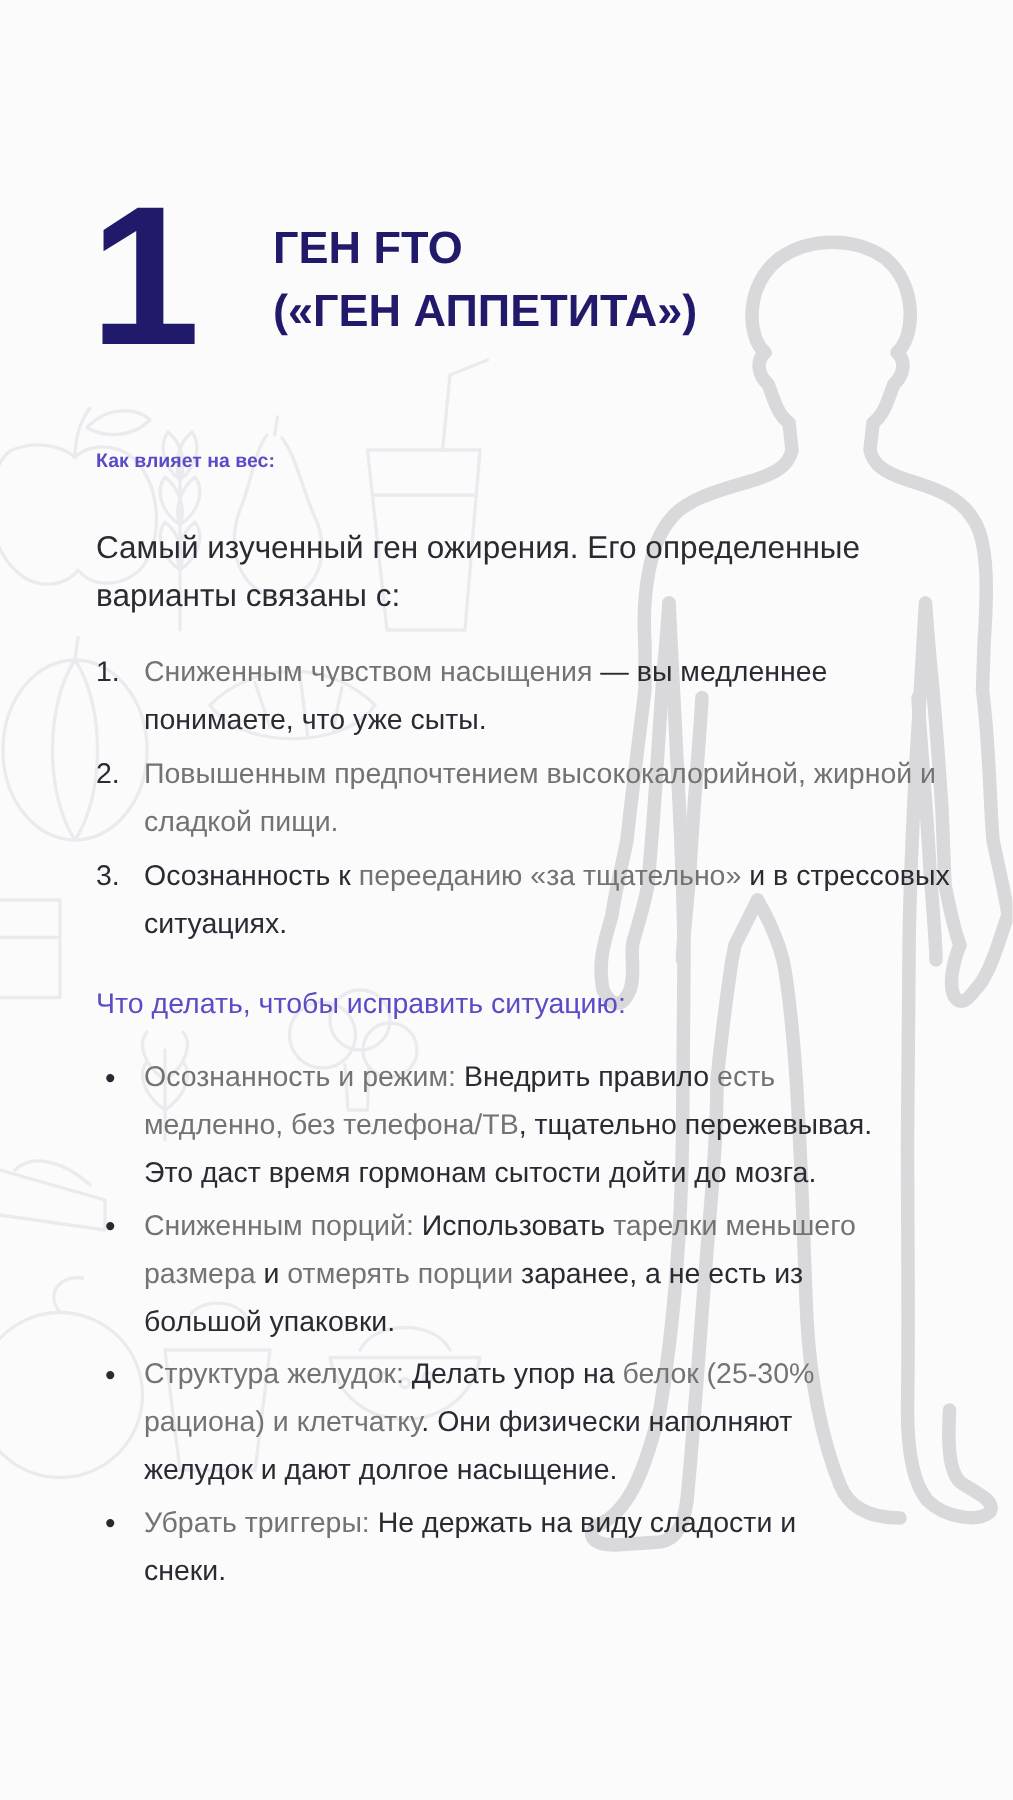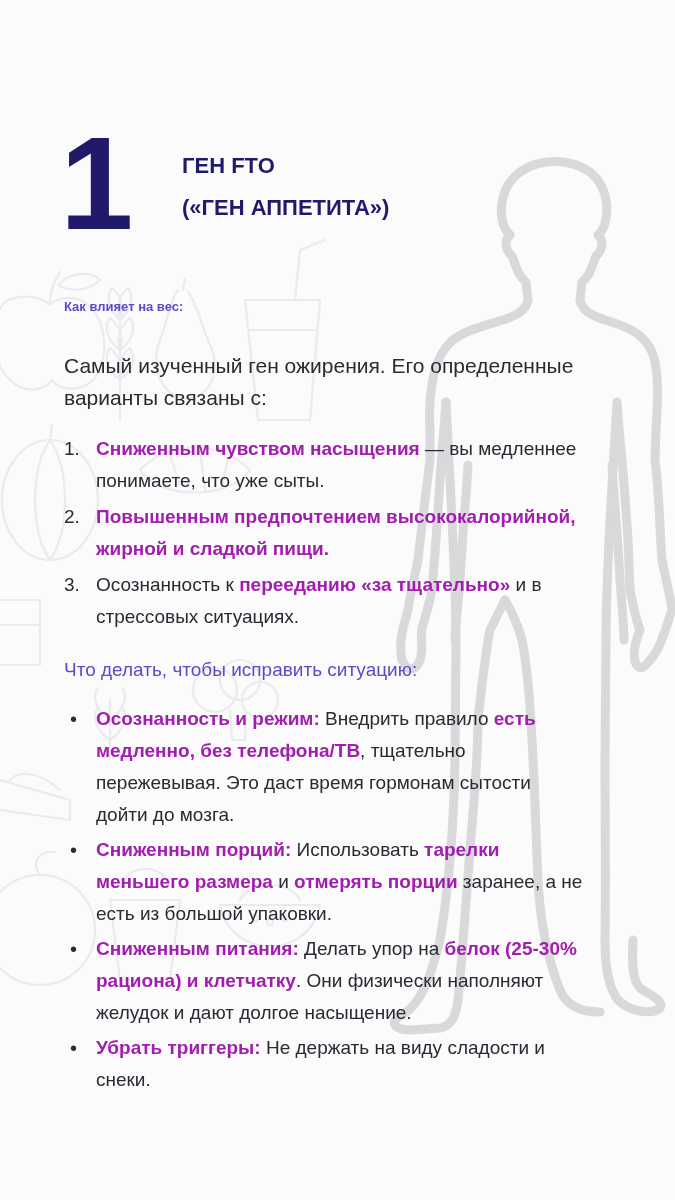--- a/index.html
+++ b/index.html
@@ -33,21 +33,21 @@
       font-size: 132px;
       line-height: 132px;
       font-weight: bold;
       color: #211a6b;
       letter-spacing: -4px;
     }
     .title {
       position: absolute;
       left: 182px;
       top: 145px;
-      font-size: 22px;
+      font-size: 30px;
       line-height: 42px;
       font-weight: bold;
       color: #211a6b;
       letter-spacing: 0px;
     }
     .title div { white-space: nowrap; }
     .subhead-1 {
       position: absolute;
       left: 64px;
       top: 299px;
@@ -86,21 +86,21 @@
       left: 0;
       top: 0;
       width: 28px;
     }
     ul.actions { top: 703px; width: 520px; }
     ul.actions li { margin-bottom: 3px; }
     ul.actions .marker {
       left: 6px;
       font-size: 20px;
     }
-    b, .b { font-weight: bold; color: #a21caf; }
+    b, .b { font-weight: normal; color: #737373; }
     .subhead-2 {
       position: absolute;
       left: 64px;
       top: 659px;
       font-size: 19px;
       color: #5a4bc6;
     }
   </style>
 </head>
 <body>
@@ -288,21 +288,21 @@
     <li>
       <span class="marker">•</span>
       <b>Осознанность и режим:</b><span> Внедрить правило </span><b>есть медленно, без телефона/ТВ</b><span>, тщательно пережевывая. Это даст время гормонам сытости дойти до мозга.</span><b></b><span></span>
     </li>
     <li>
       <span class="marker">•</span>
       <b>Сниженным порций:</b><span> Использовать </span><b>тарелки меньшего размера</b><span> и </span><b>отмерять порции</b><span> заранее, а не есть из большой упаковки.</span>
     </li>
     <li>
       <span class="marker">•</span>
-      <b>Сниженным питания:</b><span> Делать упор на </span><b>белок (25-30% рациона) и клетчатку</b><span>. Они физически наполняют желудок и дают долгое насыщение.</span><b></b><span></span>
+      <b>Структура желудок:</b><span> Делать упор на </span><b>белок (25-30% рациона) и клетчатку</b><span>. Они физически наполняют желудок и дают долгое насыщение.</span><b></b><span></span>
     </li>
     <li>
       <span class="marker">•</span>
       <b>Убрать триггеры:</b><span> Не держать на виду сладости и снеки.</span><b></b><span></span><b></b><span></span>
     </li>
   </ul>
 
 </div>
 
 </body></html>

